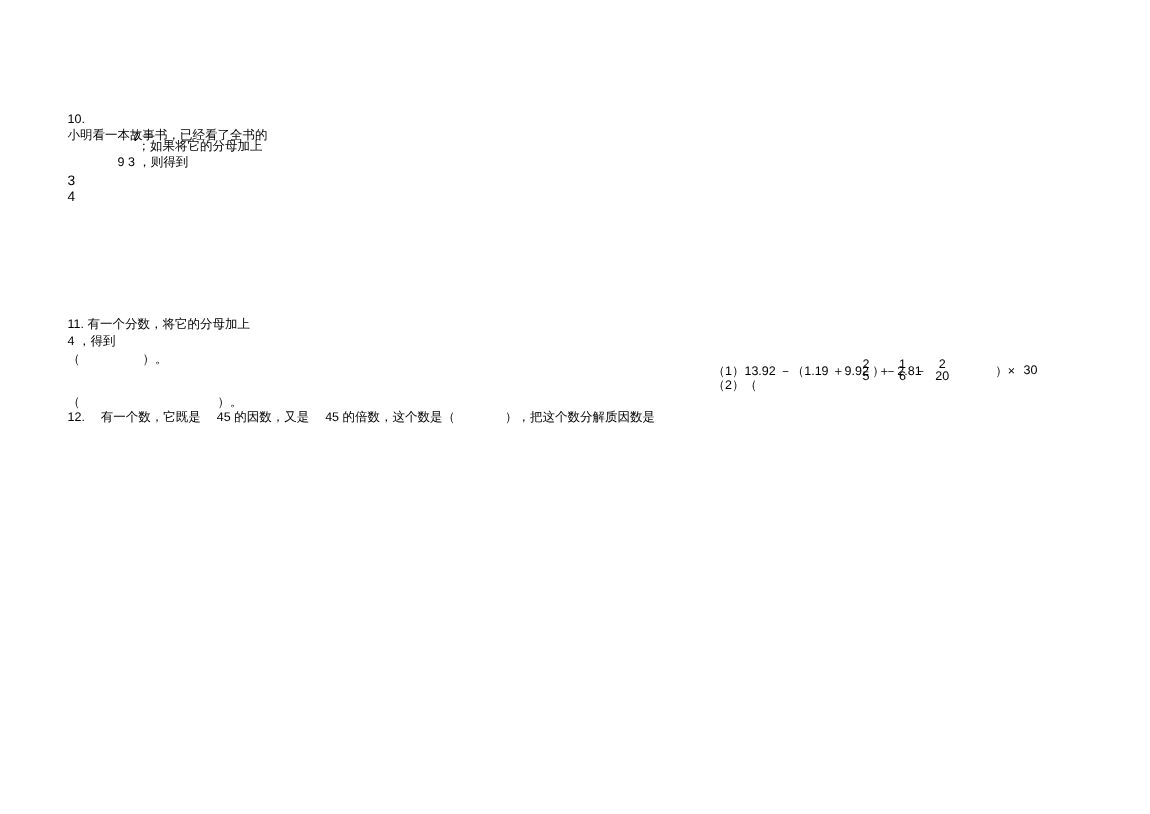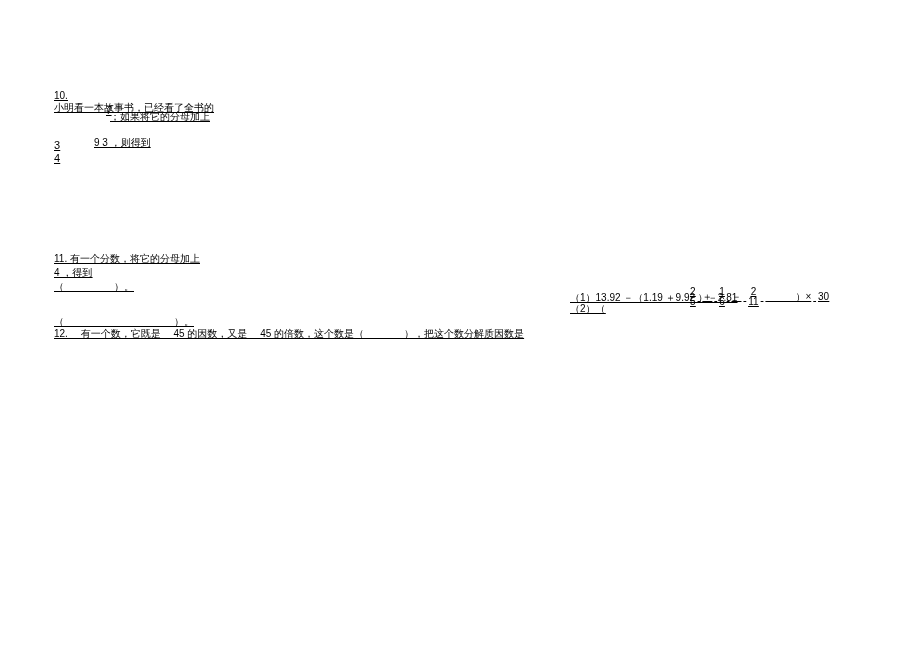--- a/index.html
+++ b/index.html
@@ -1,19 +1,18 @@
 <!DOCTYPE html>
 <html><head>
   <meta charset="utf-8">
   <style>
     * {
       margin: 0;
       padding: 0;
       box-sizing: border-box;
-      text-decoration: underline;
     }
     body {
       font-family: "Microsoft YaHei", "SimSun", sans-serif;
       font-size: 10px;
       color: #000;
       background: #fff;
       width: 920px;
       height: 651px;
       position: relative;
     }
@@ -34,21 +33,21 @@
       position: absolute;
       left: 56px;
       top: 20px;
       white-space: nowrap;
       text-align: center;
     }
     .q10-line3 {
       font-size: 10px;
       position: absolute;
       left: 40px;
-      top: 46px;
+      top: 33px;
       white-space: nowrap;
     }
     .q10-frac7 {
       position: absolute;
       left: 52px;
       top: 15px;
       font-size: 10px;
     }
     .q10-frac-standalone {
       position: absolute;
@@ -172,20 +171,20 @@
     <span class="d">5</span>
   </span>
   <span class="op">＋</span>
   <span class="ifrac">
     <span class="n">1</span>
     <span class="d">6</span>
   </span>
   <span class="op">－</span>
   <span class="ifrac">
     <span class="n">2</span>
-    <span class="d">11</span>
+    <span class="d">20</span>
   </span>
   <span class="op">　　　）×</span>
   <span class="ifrac">
     <span class="n"></span>
     <span class="d">30</span>
   </span>
 </div>
 
 </body></html>

